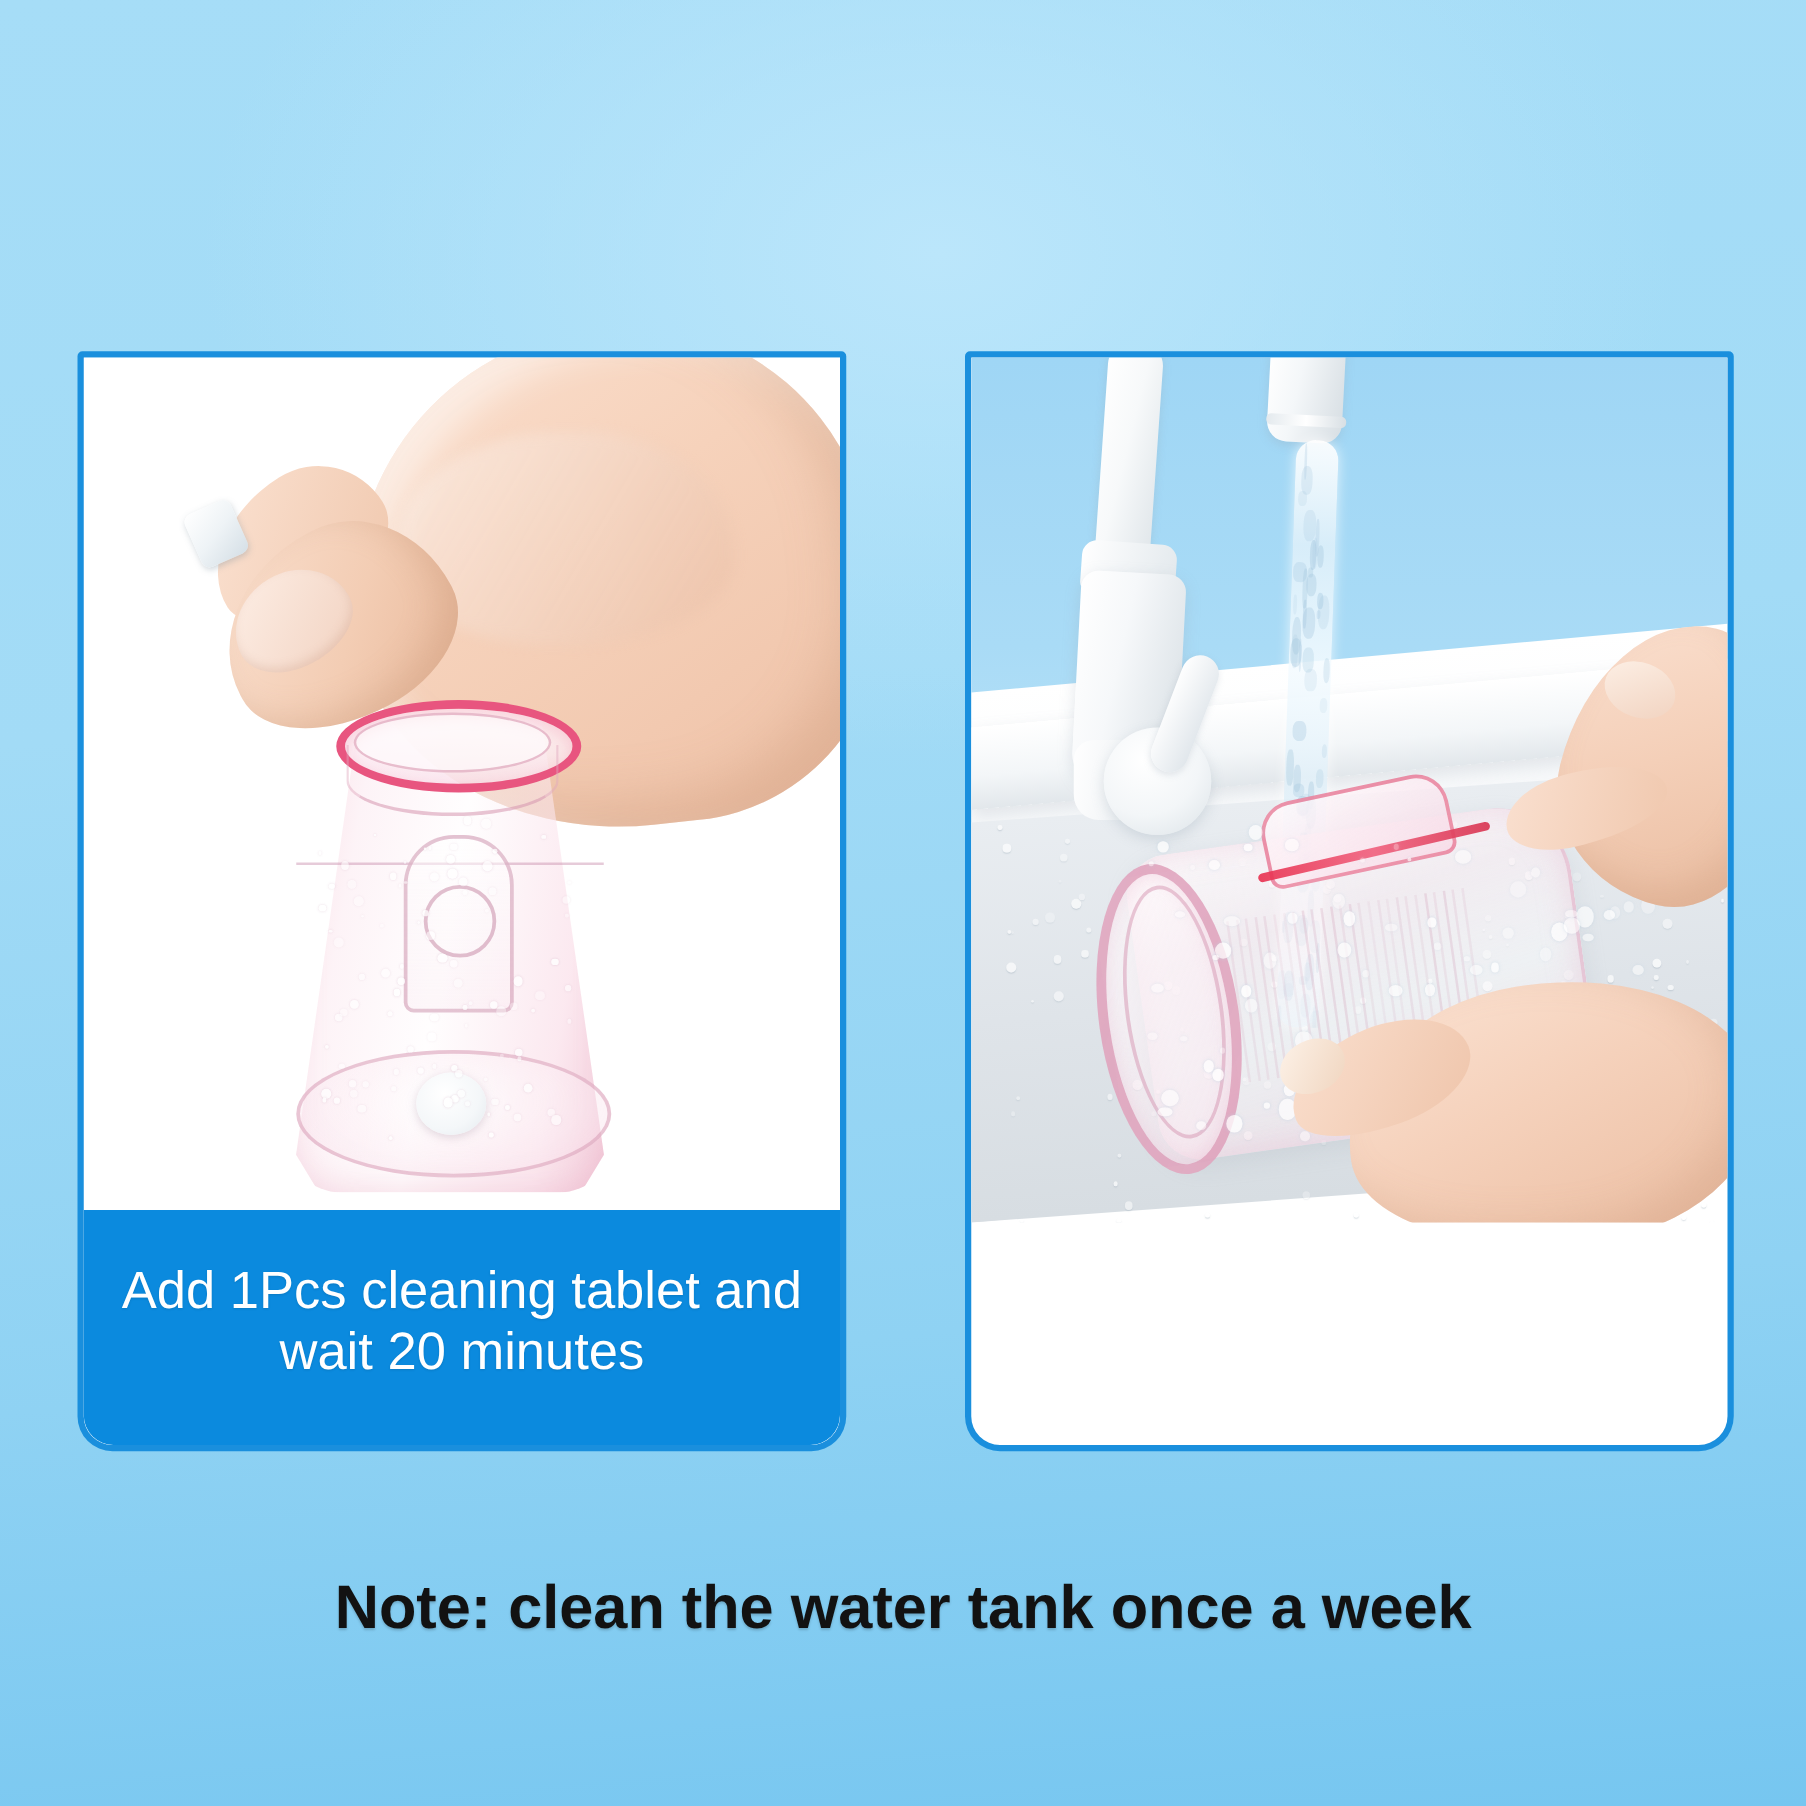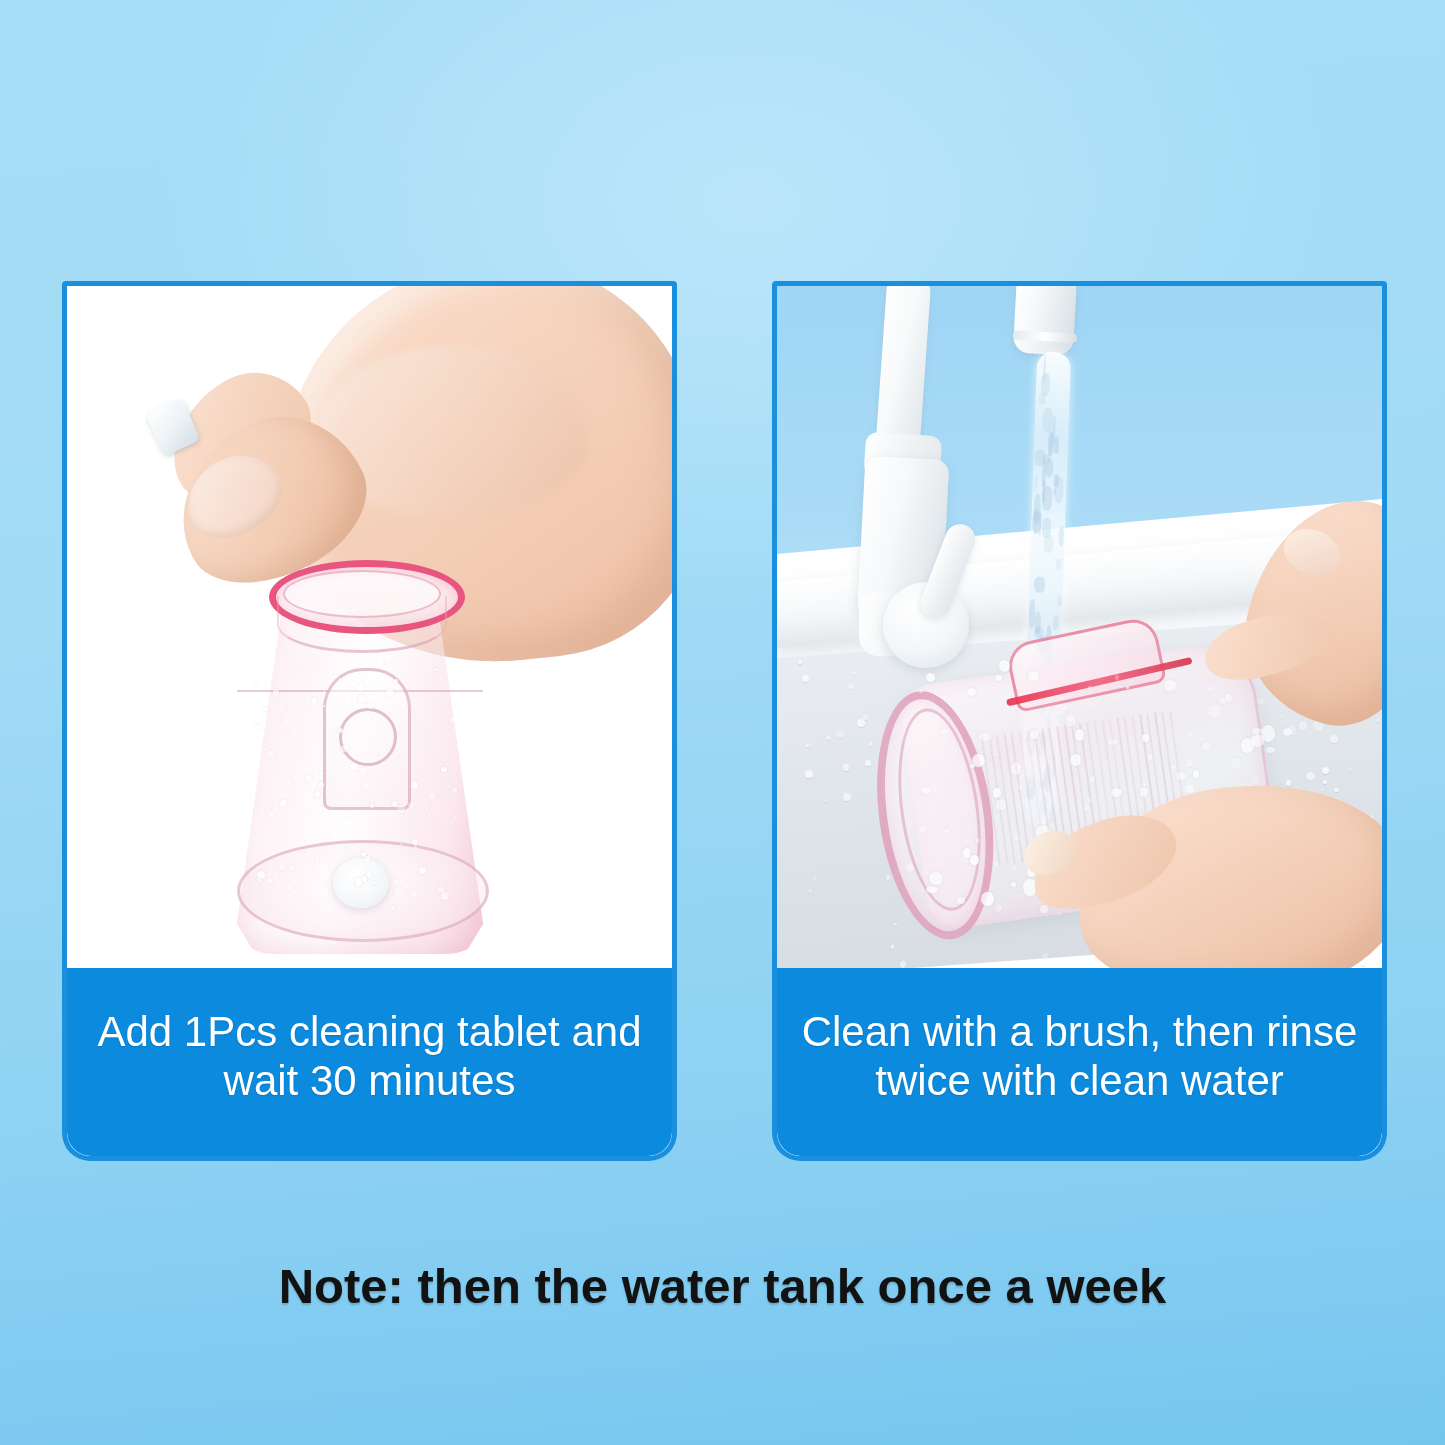--- a/index.html
+++ b/index.html
@@ -596,21 +596,21 @@
               <span style="width: 6.86066px; height: 6.86066px; left: 65.1873px; top: 260.473px; opacity: 0.713457;"></span>
               <span style="width: 5.29083px; height: 5.29083px; left: 71.5331px; top: 238.584px; opacity: 0.573389;"></span>
               <span style="width: 2.92613px; height: 2.92613px; left: 172.851px; top: 187.114px; opacity: 0.435575;"></span>
             </div>
         </div>
 
       </div>
     </div>
 
     <div class="caption">
-      <div class="caption-text">Add 1Pcs cleaning tablet and wait 30 minutes</div>
+      <div class="caption-text">Add 1Pcs cleaning tablet and wait 20 minutes</div>
     </div>
   </div>
 
   <div class="card" id="card-right">
 
     <div class="photo">
       <div class="scene-sink">
 
         <div class="r-sky"></div>
         <div class="r-counter"></div>
@@ -955,20 +955,17 @@
         <div class="r-hand-top"></div>
         <div class="r-hand-top-nail"></div>
         <div class="r-finger"></div>
         <div class="r-hand-bottom"></div>
         <div class="r-thumb-bottom"></div>
         <div class="r-thumb-nail"></div>
 
       </div>
     </div>
 
-    <div class="caption">
-      <div class="caption-text">Clean with a brush, then rinse twice with clean water</div>
-    </div>
   </div>
 
-  <div class="note">Note: then the water tank once a week</div>
+  <div class="note">Note: clean the water tank once a week</div>
 
 </div>
 
 </body></html>

